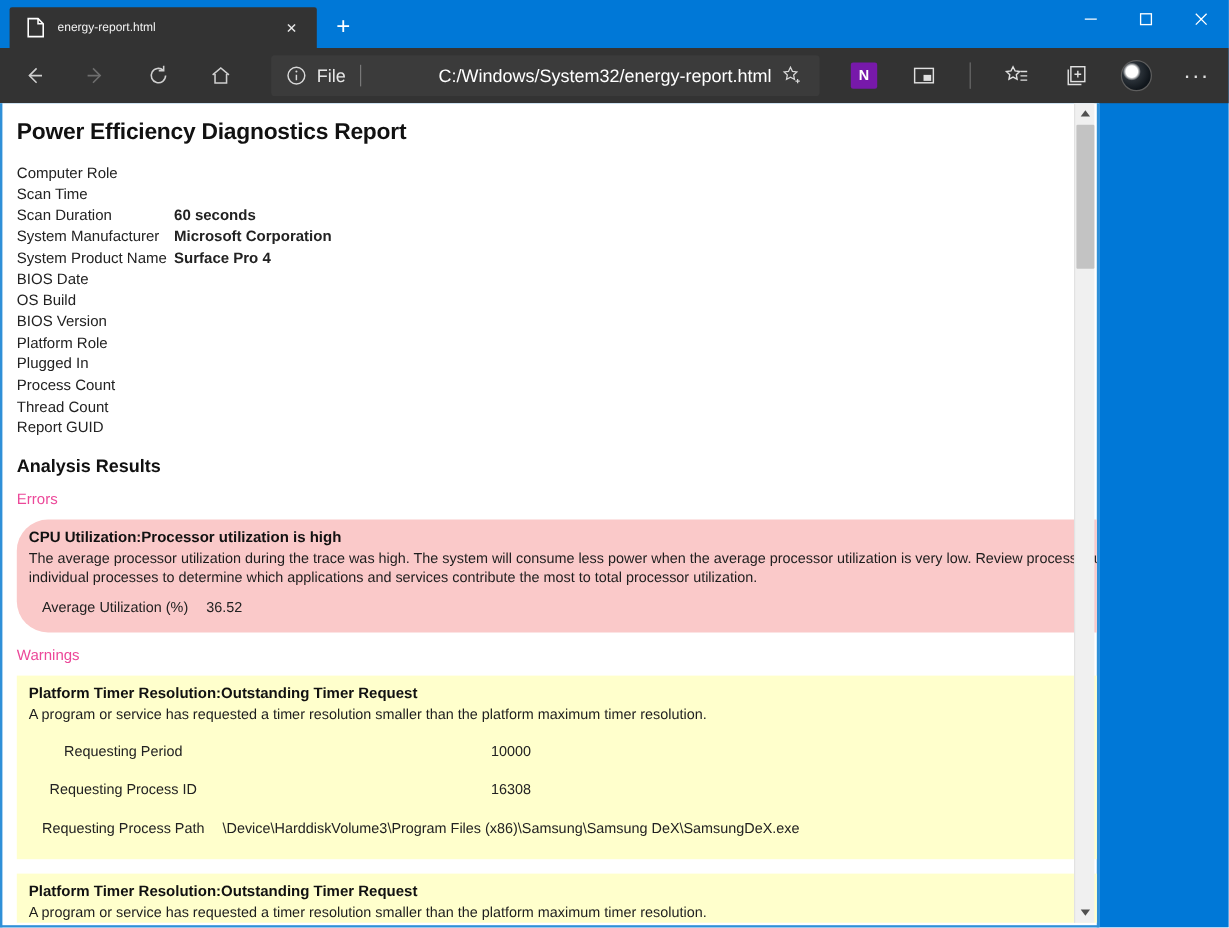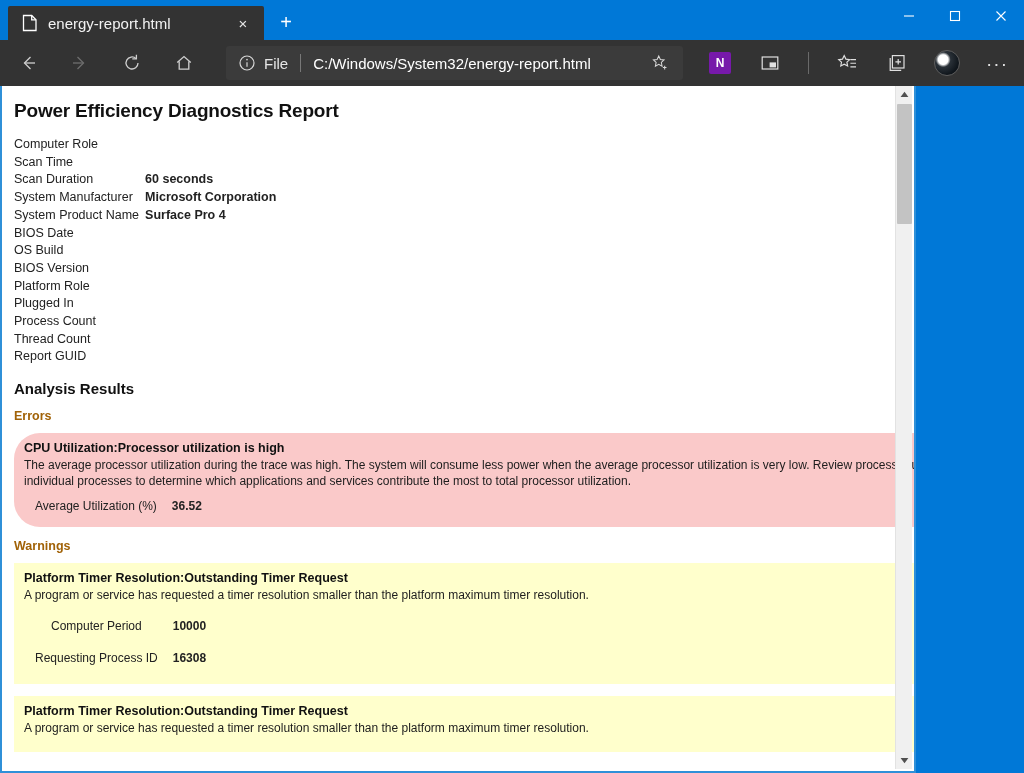--- a/index.html
+++ b/index.html
@@ -26,21 +26,21 @@
     background: #333333; color: #ffffff;
     height: 34px; width: 256px;
     padding: 0 8px 0 14px;
     border-top-left-radius: 2px; border-top-right-radius: 2px;
     font-size: 13.5px;
   }
   .tab-favicon { width: 16px; height: 18px; position: relative; flex: 0 0 auto; }
   .tab-favicon svg { display: block; }
   .tab-title {
     flex: 1 1 auto; white-space: nowrap; overflow: hidden;
-    text-overflow: ellipsis; color: #f2f2f2; font-size: 15px;
+    text-overflow: ellipsis; color: #f2f2f2; font-size: 10px;
   }
   .tab-close {
     width: 26px; height: 26px; flex: 0 0 auto;
     display: flex; align-items: center; justify-content: center;
     color: #e8e8e8; font-size: 15px; line-height: 1;
   }
   .newtab {
     width: 32px; height: 32px; margin-left: 6px; margin-bottom: 2px;
     display: flex; align-items: center; justify-content: center;
     color: #ffffff; font-size: 20px; font-weight: 300; line-height: 1;
@@ -55,20 +55,21 @@
     display: flex; align-items: center; justify-content: center;
     color: #ffffff;
   }
   .wc svg { display: block; }
 
   
   .toolbar {
     height: 46px; background: #333333;
     display: flex; align-items: center; gap: 12px;
     padding: 0 8px;
+    text-align: right;
   }
   .navbtn {
     width: 40px; height: 36px;
     display: flex; align-items: center; justify-content: center;
     color: #cfcfcf; flex: 0 0 auto;
   }
   .navbtn.disabled { color: #6e6e6e; }
   .navbtn svg { display: block; }
 
   .addressbar {
@@ -125,41 +126,41 @@
 
   h1.report-title {
     font-size: 19px; font-weight: bold; color: #111111;
     margin: 6px 0 14px 0; letter-spacing: -0.2px;
   }
   h2.section {
     font-size: 15px; font-weight: bold; color: #111111;
     margin: 14px 0 10px 0;
   }
   h3.subsection {
-    font-size: 12.5px; font-weight: bold; color: #a16207;
+    font-size: 12.5px; font-weight: normal; color: #ec4899;
     margin: 12px 0 10px 0;
   }
 
   table.sysinfo { border-collapse: collapse; margin-bottom: 4px; }
   table.sysinfo td { font-size: 12.5px; color: #222222; padding: 0 0 0.5px 0; line-height: 17.2px; vertical-align: top; }
   table.sysinfo td.k { padding-right: 6px; white-space: nowrap; }
   table.sysinfo td.v { font-weight: bold; white-space: nowrap; }
 
   .block {
     width: 978px; margin: 0 0 12px 0; padding: 8px 10px 10px 10px;
   }
   .block.error { background: #fac9c9; border-radius: 26px; }
   .block.warn { background: #ffffcc; }
   .block-title { font-size: 12.5px; font-weight: bold; color: #111111; margin-bottom: 3px; }
   .block-desc { font-size: 12px; color: #1d1d1d; line-height: 15.5px; margin-bottom: 6px; }
 
   table.detail { border-collapse: collapse; margin-left: 10px; }
   table.detail td { font-size: 12px; color: #222222; vertical-align: top; text-align: center; }
   table.detail td.k { padding-right: 14px; white-space: nowrap; }
-  table.detail td.v { font-weight: bold; white-space: nowrap; }
+  table.detail td.v { font-weight: normal; white-space: nowrap; }
   table.detail.tight td { line-height: 20px; }
   table.detail.loose td { line-height: 30px; }
 
   
   .scrollbar {
     position: absolute; right: 2px; top: 0;
     width: 17px; height: 683px;
     background: #f0f0f0; border-left: 1px solid #e2e2e2;
   }
   .sb-arrow {
@@ -369,26 +370,30 @@
         </div>
 
       <h3 class="subsection">Warnings</h3>
       <div>
           <div class="block warn">
             <div class="block-title">Platform Timer Resolution:Outstanding Timer Request</div>
             <div class="block-desc">A program or service has requested a timer resolution smaller than the platform maximum timer resolution.</div>
             <table class="detail loose">
               <tbody>
                 <tr>
-                  <td class="k">Computer Period</td>
+                  <td class="k">Requesting Period</td>
                   <td class="v">10000</td>
                 </tr>
                 <tr>
                   <td class="k">Requesting Process ID</td>
                   <td class="v">16308</td>
+                </tr>
+                <tr>
+                  <td class="k">Requesting Process Path</td>
+                  <td class="v">\Device\HarddiskVolume3\Program Files (x86)\Samsung\Samsung DeX\SamsungDeX.exe</td>
                 </tr>
               </tbody>
             </table>
           </div>
           <div class="block warn">
             <div class="block-title">Platform Timer Resolution:Outstanding Timer Request</div>
             <div class="block-desc">A program or service has requested a timer resolution smaller than the platform maximum timer resolution.</div>
           </div>
         </div>
 

